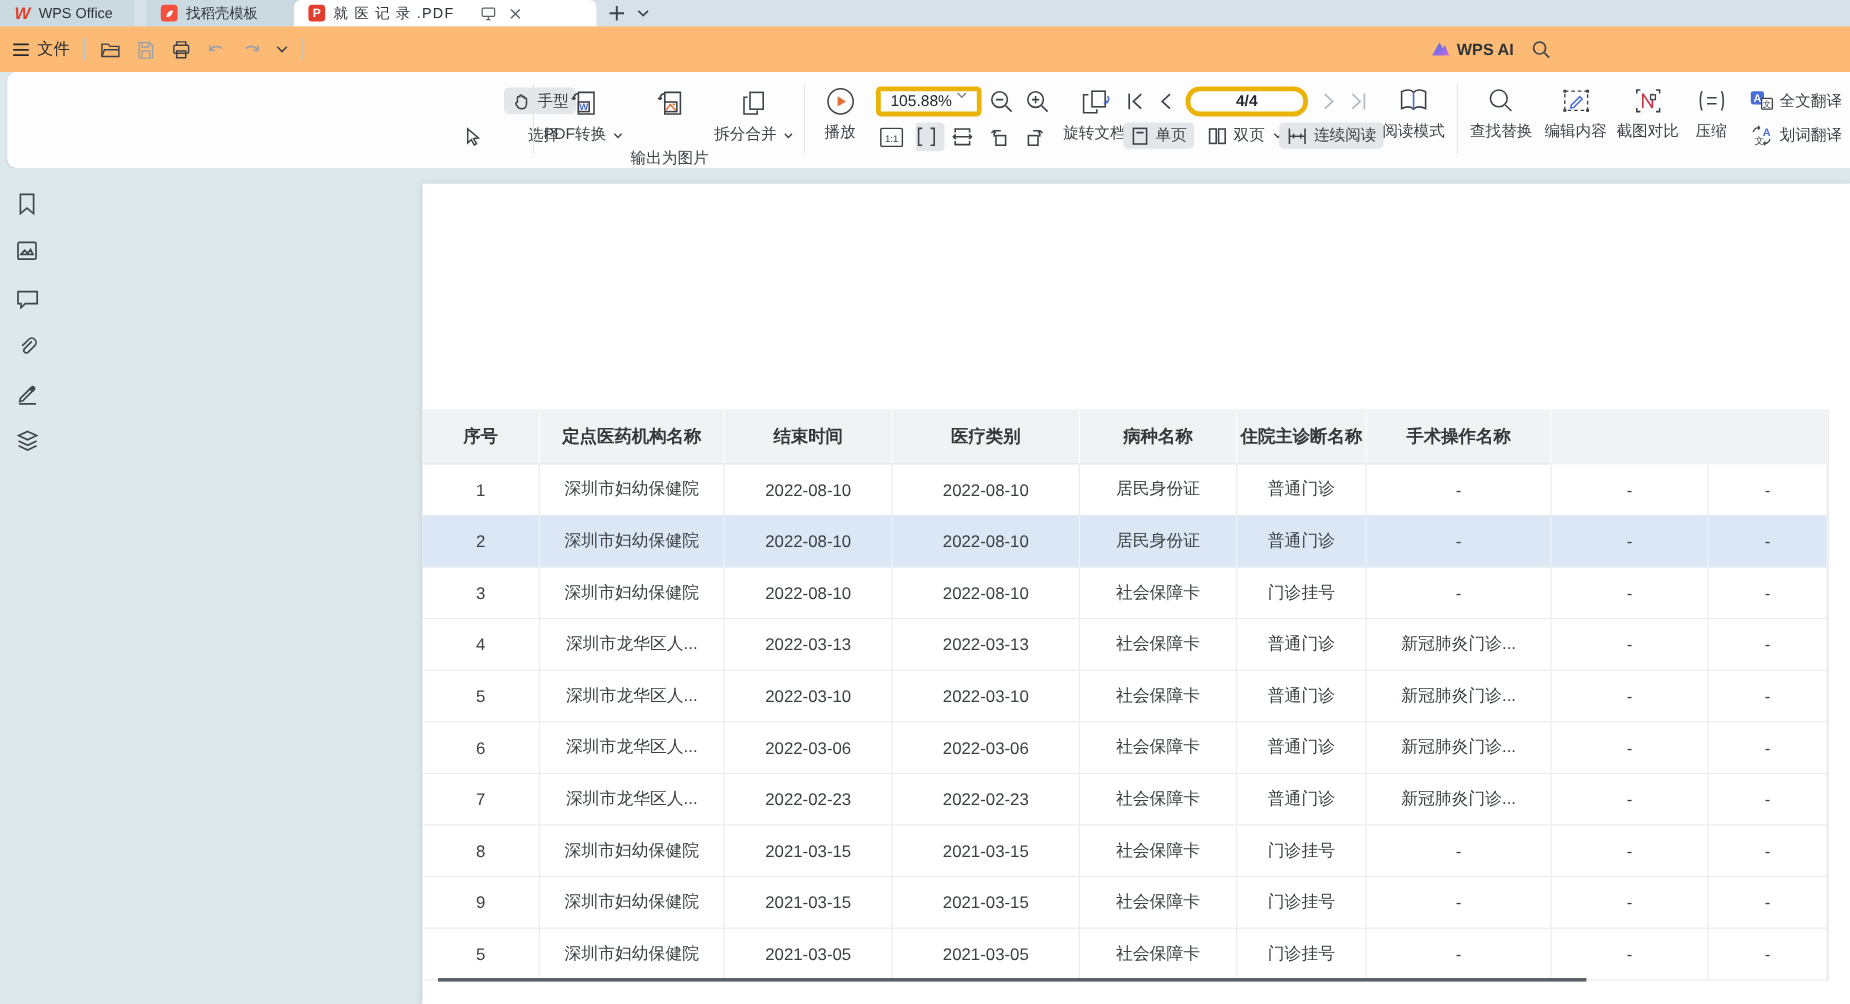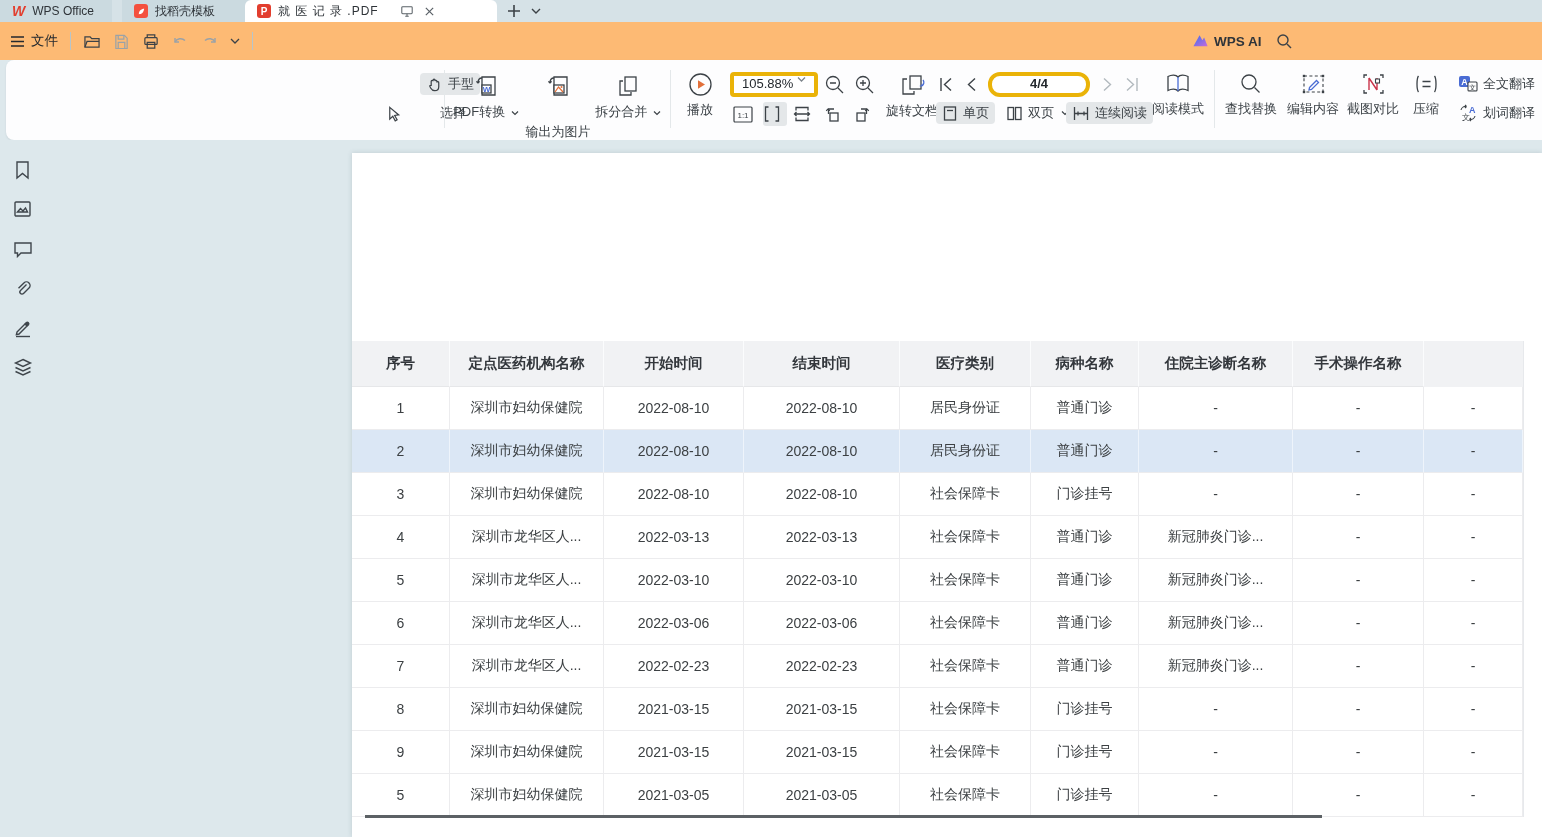--- a/index.html
+++ b/index.html
@@ -432,21 +432,20 @@
         <path d="M2.5 10.5L10 14l7.5-3.5M2.5 14.5L10 18l7.5-3.5"></path>
       </svg>
   </span>
 </div>
 
 <div id="page" class="abs">
   <div id="rec-table">
     <div class="trow head" id="tbl-head">
         <div class="tcell">序号</div>
         <div class="tcell">定点医药机构名称</div>
-        <div class="tcell">开始时间</div>
         <div class="tcell">结束时间</div>
         <div class="tcell">医疗类别</div>
         <div class="tcell">病种名称</div>
         <div class="tcell">住院主诊断名称</div>
         <div class="tcell">手术操作名称</div>
       </div>
     <div id="tbl-body">
         <div class="trow">
           <div class="tcell">1</div>
           <div class="tcell">深圳市妇幼保健院</div>

